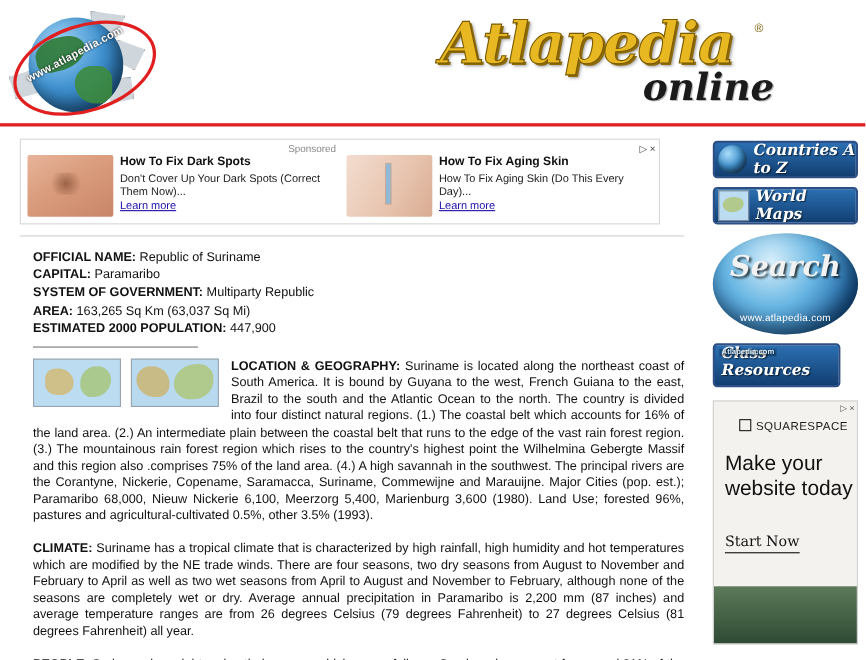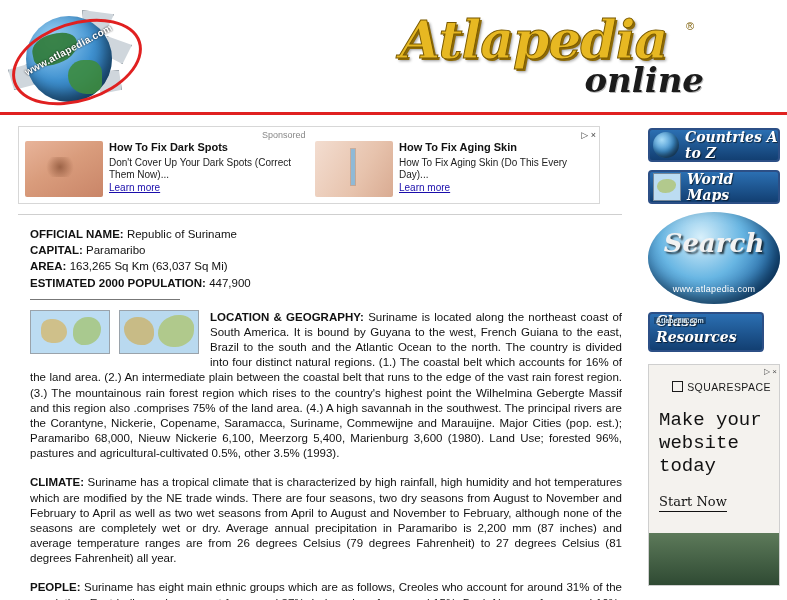--- a/index.html
+++ b/index.html
@@ -439,22 +439,22 @@
     padding-left: 15px;
   }
   .rail-ad .brand .sq {
     display: inline-block;
     width: 9px; height: 9px;
     border: 1.5px solid #1a1a1a;
     margin-right: 4px;
     vertical-align: -1px;
   }
   .rail-ad .headline {
-    margin: 16px 0 1px 10px;
-    font-family: Liberation Mono, monospace;
+    margin: 16px 0 15px 10px;
+    font-family: Liberation Sans, sans-serif;
     font-size: 19px;
     line-height: 1.22;
     color: #111;
   }
   .rail-ad .cta {
     margin: 14px 0 0 10px;
     font-family: "DejaVu Serif", serif;
     font-size: 13px;
     color: #111;
     border-bottom: 1px solid #111;
@@ -525,20 +525,24 @@
 
       <div class="fact-line">
         <span class="fact-label">OFFICIAL NAME:</span>
         <span>Republic of Suriname</span>
       </div>
       <div class="fact-line">
         <span class="fact-label">CAPITAL:</span>
         <span>Paramaribo</span>
       </div>
       <div class="fact-line">
+        <span class="fact-label">SYSTEM OF GOVERNMENT:</span>
+        <span>Multiparty Republic</span>
+      </div>
+      <div class="fact-line">
         <span class="fact-label">AREA:</span>
         <span>163,265 Sq Km (63,037 Sq Mi)</span>
       </div>
       <div class="fact-line">
         <span class="fact-label">ESTIMATED 2000 POPULATION:</span>
         <span>447,900</span>
       </div>
 
       <div class="rule-short"></div>
 

